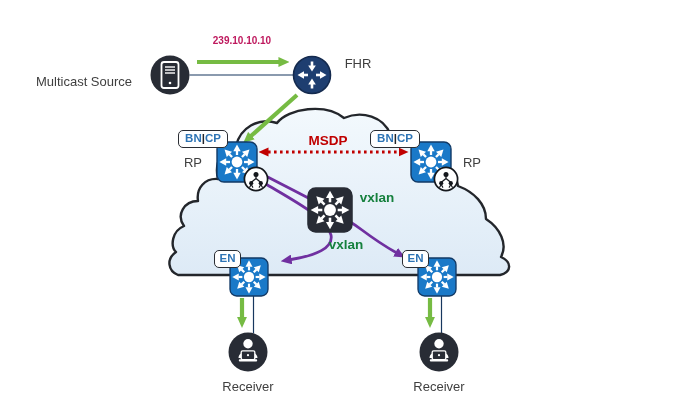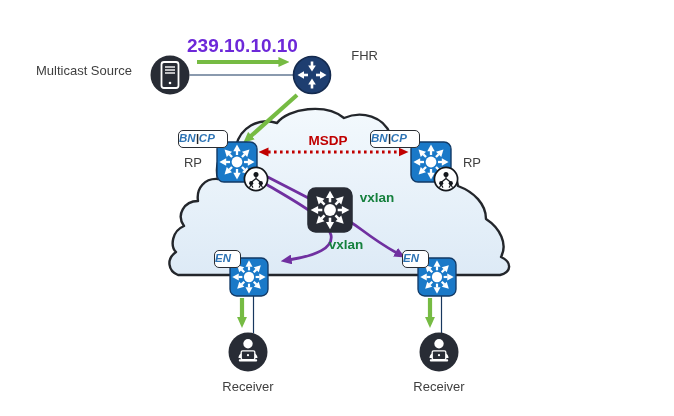--- a/index.html
+++ b/index.html
@@ -1,26 +1,26 @@
 <!DOCTYPE html>
 <html><head>
 <meta charset="utf-8">
 <style>
   html,body{margin:0;padding:0;background:#ffffff;}
   .stage{position:relative;width:674px;height:416px;background:#ffffff;overflow:hidden;
          font-family:"Liberation Sans",sans-serif;}
   .stage svg.canvas{position:absolute;left:0;top:0;}
   .lbl{position:absolute;font-size:13px;color:#3f3f3f;text-align:center;white-space:nowrap;}
   .lbl.bold{font-weight:bold;}
-  .lbl.green{color:#6d28d9;font-size:19px;}
+  .lbl.green{color:#be185d;font-size:10px;}
   .lbl.red{color:#c00000;font-size:13.5px;text-align:center;}
   .lbl.purple{color:#15803d;font-size:13.5px;}
   .tag{position:absolute;background:#ffffff;border:1.7px solid #2a2d33;border-radius:5px;
        font-weight:bold;font-size:11.5px;color:#2e74b5;height:18px;line-height:15px;
-       box-sizing:border-box;z-index:3;font-style:italic;}
+       box-sizing:border-box;text-align:center;z-index:3;}
   .tag .sep{color:#23262b;}
 </style>
 </head>
 <body>
 
 <div class="stage">
 
   <svg class="canvas" width="674" height="416" viewBox="0 0 674 416">
     <defs>
       <linearGradient id="cloudfill" x1="0" y1="0" x2="0" y2="1">
@@ -159,25 +159,25 @@
     </g>
 
     <g>
       <use href="#rcv" transform="translate(248,352)"></use>
     </g>
     <g>
       <use href="#rcv" transform="translate(439,352)"></use>
     </g>
   </svg>
 
-  <div class="lbl" style="left:22px;top:63px;width:124px;">Multicast Source</div>
+  <div class="lbl" style="left:22px;top:74px;width:124px;">Multicast Source</div>
 
   <div class="lbl bold green" style="left:187px;top:35px;width:110px;">239.10.10.10</div>
 
-  <div class="lbl" style="left:338px;top:48px;width:40px;text-align:right;">FHR</div>
+  <div class="lbl" style="left:338px;top:56px;width:40px;text-align:center;">FHR</div>
 
   <div class="lbl bold red" style="left:297px;top:133px;width:62px;">MSDP</div>
 
   <div class="lbl" style="left:180px;top:155px;width:26px;">RP</div>
 
   <div class="lbl" style="left:459px;top:155px;width:26px;">RP</div>
 
   <div class="lbl bold purple" style="left:351px;top:190px;width:52px;">vxlan</div>
 
   <div class="lbl bold purple" style="left:320px;top:237px;width:52px;">vxlan</div>

